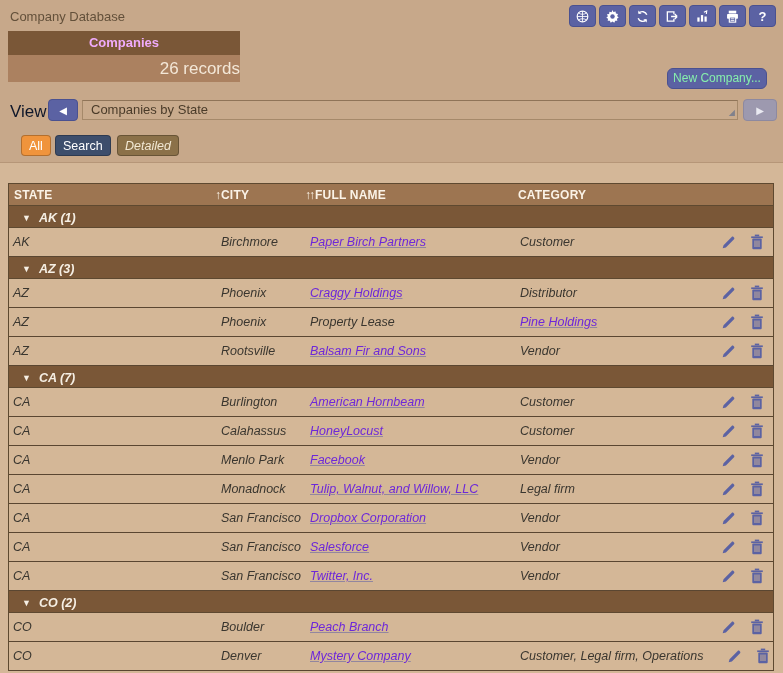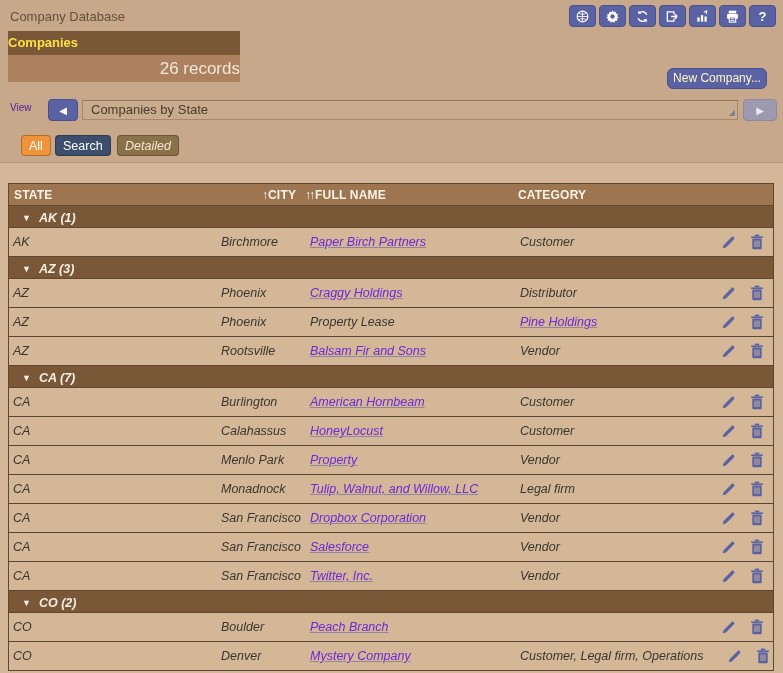--- a/index.html
+++ b/index.html
@@ -13,30 +13,30 @@
   .app-title { position:absolute; left:10px; top:9px; font-size:13px; color:#63503a; }
 
   .icon-strip { position:absolute; right:7px; top:5px; display:flex; gap:3px; }
   .icon-btn { width:27px; height:22px; background:#5b62a3; border:1px solid #4a5190;
               border-radius:4px; display:flex; align-items:center; justify-content:center;
               color:#fff; cursor:pointer; }
   .icon-btn svg { display:block; }
   .icon-btn .qmark { font-size:13px; font-weight:bold; color:#fff; }
 
   .tab { position:absolute; left:8px; top:31px; width:232px; height:24px; line-height:24px;
-         background:#7a5737; color:#fde047; font-weight:bold; font-size:13px; }
+         background:#7a5737; color:#f0abfc; font-weight:bold; font-size:13px; text-align:center; }
   .records { position:absolute; left:8px; top:55px; width:232px; height:27px; line-height:27px;
              background:#ab8160; color:#f3e7d7; font-size:17px; text-align:right; }
 
   .new-company { position:absolute; left:667px; top:68px; width:100px; height:21px;
                  background:#5b62a3; border:1px solid #4a5190; border-radius:6px;
-                 color:#fef9c3; font-size:12px; line-height:19px; text-align:center; cursor:pointer; }
+                 color:#86efac; font-size:12px; line-height:19px; text-align:center; cursor:pointer; }
 
   .view-row { position:absolute; left:0; top:99px; width:783px; height:22px; }
-  .view-label { position:absolute; left:10px; top:3px; font-size:10px; color:#4c1d95; }
+  .view-label { position:absolute; left:10px; top:3px; font-size:17px; color:#0f172a; }
   .nav-btn { position:absolute; top:0; height:22px; background:#5b62a3; border:1px solid #4a5190;
              border-radius:4px; color:#fff; font-size:10px; display:flex; align-items:center;
              justify-content:center; cursor:pointer; }
   .nav-prev { left:48px; width:30px; }
   .nav-next { left:743px; width:34px; background:#9d99af; border-color:#8d89a0; color:#e9e9f1; }
   .view-select { position:absolute; left:82px; top:1px; width:656px; height:20px;
                  background:#c9ab8d; border:1px solid #a5896a; border-top-color:#8f7458;
                  font-size:13px; color:#4a3b29; line-height:18px; padding-left:8px; cursor:pointer; }
   .view-corner { position:absolute; right:2px; bottom:2px; font-size:8px; color:#80818c; line-height:8px; }
 
@@ -48,21 +48,21 @@
   .fbtn-1 { left:55px; }
   .fbtn-2 { left:117px; color:#f2e8d4; }
 
   
   .table { position:absolute; left:8px; top:183px; width:766px; border:1px solid #5e4930;
            border-bottom:none; background:#d4b797; }
   .thead { position:relative; height:22px; background:#9d7551; border-bottom:1px solid #5e4930; }
   .th { position:absolute; top:0; height:22px; line-height:22px; color:#fbf3e7;
         font-size:12px; font-weight:bold; white-space:nowrap; letter-spacing:.2px; }
   .th .sort { font-weight:bold; letter-spacing:-2px; margin-right:2px; }
-  .th-0 { left:5px; } .th-1 { left:206px;margin-left:47px; } .th-2 { left:296px; } .th-3 { left:509px; }
+  .th-0 { left:5px; } .th-1 { left:206px; } .th-2 { left:296px; } .th-3 { left:509px; }
 
   .grow { height:22px; line-height:22px; background:#7a5737; color:#f6efe4;
           padding-left:13px; cursor:pointer; border-bottom:1px solid #5e4930; }
   .grow .tri { font-size:9px; margin-right:8px; vertical-align:1px; }
   .grow .glbl { font-size:12.5px; font-weight:bold; font-style:italic; }
 
   .trow { display:grid; grid-template-columns:208px 89px 210px 1fr 76px; align-items:center;
           height:29px; padding-left:4px; border-bottom:1px solid #5a4631;
           background:#d4b797; font-style:italic; font-size:12.5px; color:#3a362f; }
   .cell { white-space:nowrap; overflow:visible; }
@@ -299,21 +299,21 @@
                 <rect x="1.2" y="2.4" width="11.6" height="1.7" fill="#5b62a3"></rect>
                 <rect x="4.8" y="0.6" width="4.4" height="1.7" fill="#5b62a3"></rect>
                 <path d="M5 6.5v6.5M7 6.5v6.5M9 6.5v6.5" stroke="#d4b797" stroke-width="0.9"></path>
               </svg>
             </span>
           </span>
         </div>
         <div class="trow">
           <span class="cell">CA</span>
           <span class="cell">Menlo Park</span>
-          <span class="cell c-name">Property</span>
+          <span class="cell c-name">Facebook</span>
           <span class="cell">Vendor</span>
           <span class="c-actions">
             <span class="act">
               <svg width="15" height="15" viewBox="0 0 16 16">
                 <path fill="#5b62a3" d="M1.8 14.2l.9-3.4 8.7-8.7c.5-.5 1.4-.5 1.9 0l.6.6c.5.5.5 1.4 0 1.9l-8.7 8.7z"></path>
               </svg>
             </span>
             <span class="act">
               <svg width="14" height="16" viewBox="0 0 14 16">
                 <rect x="2.3" y="4.6" width="9.4" height="10.6" rx="1" fill="#5b62a3"></rect>

